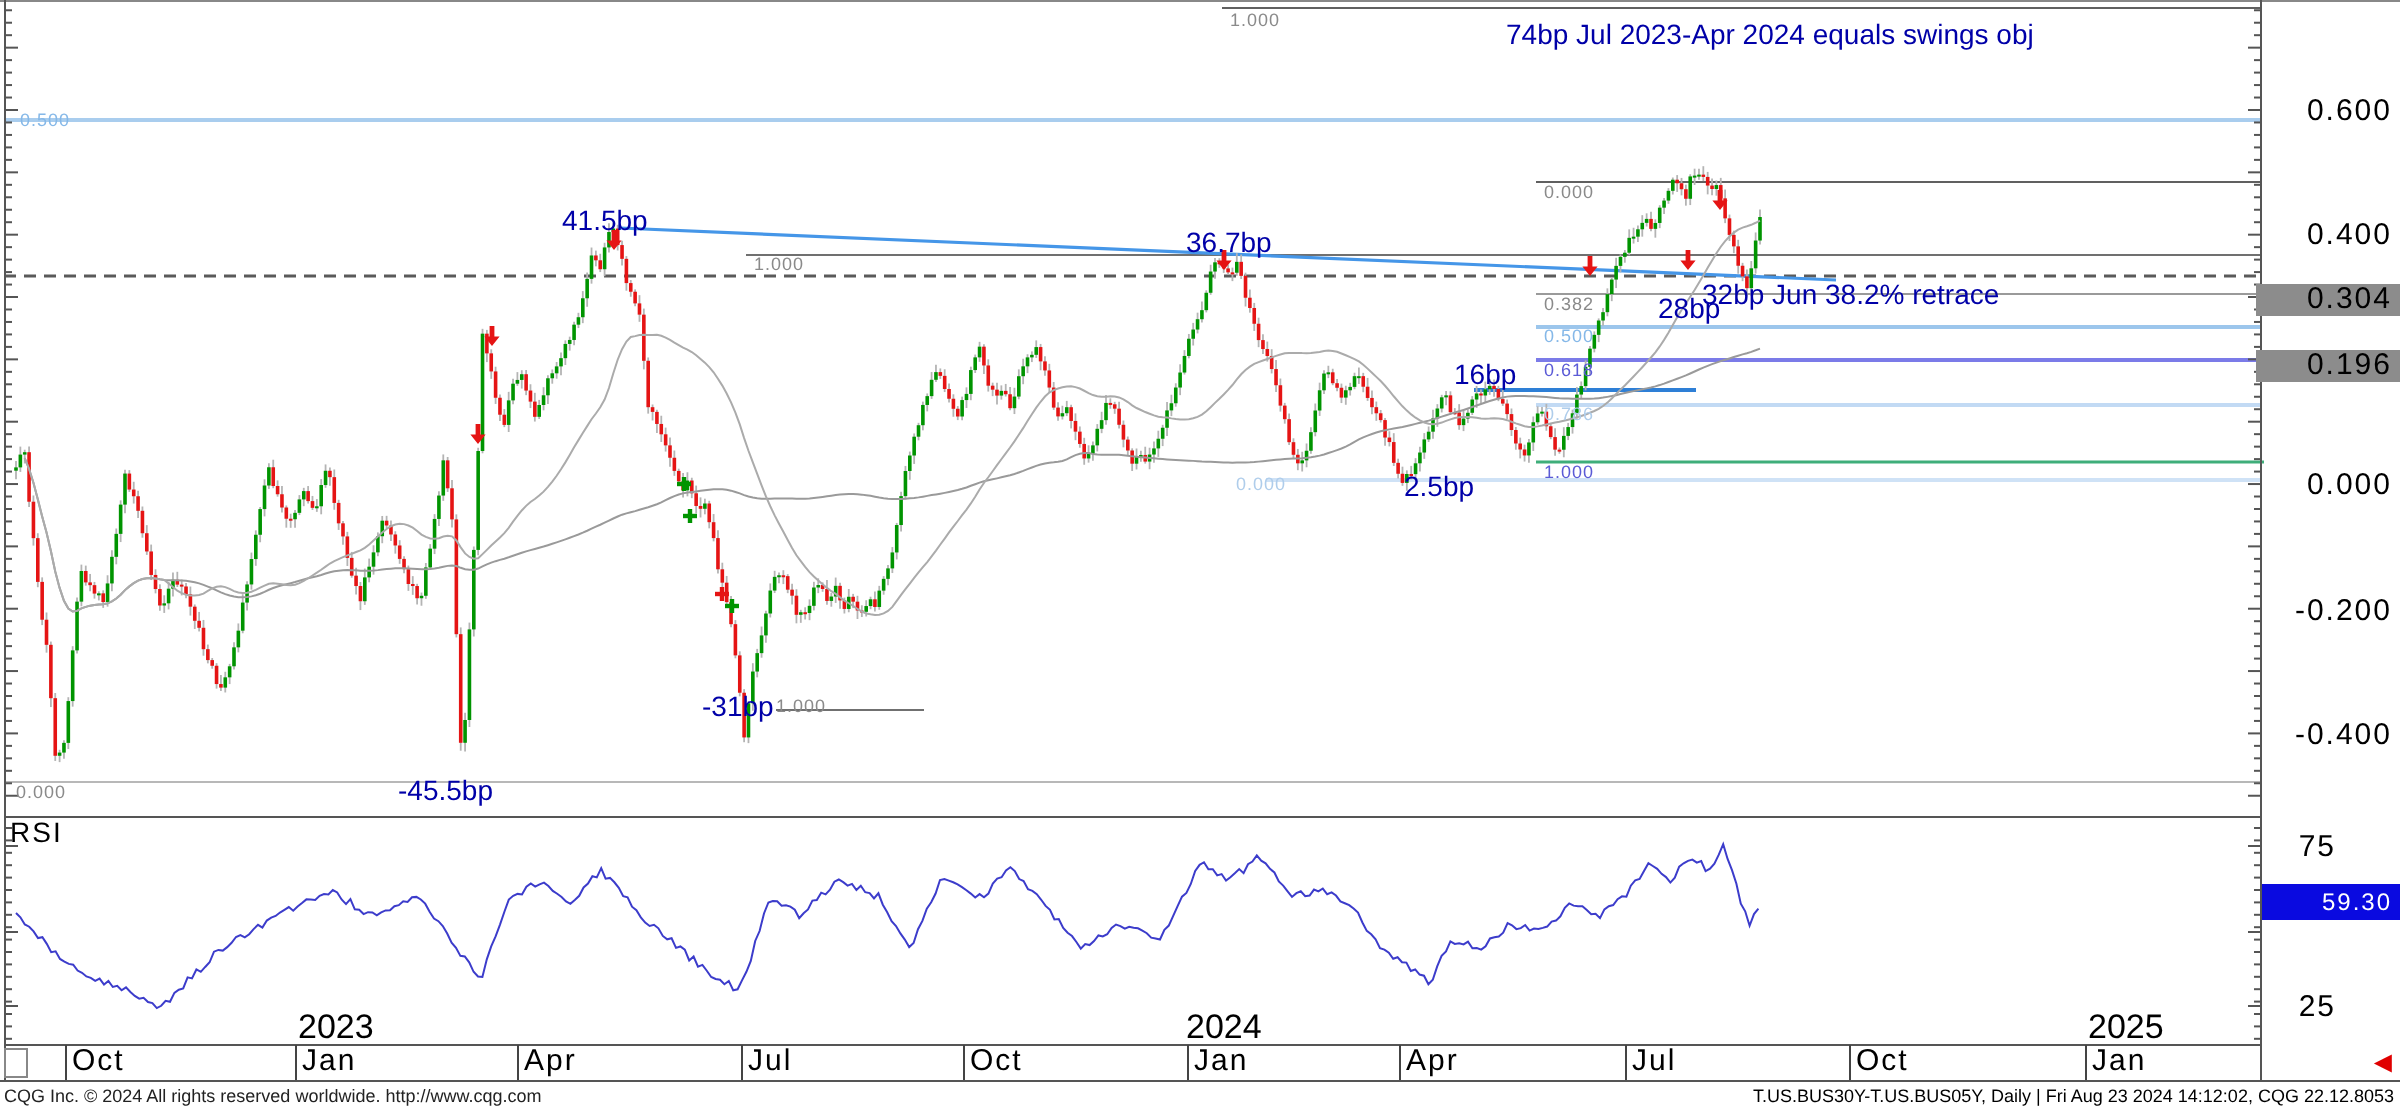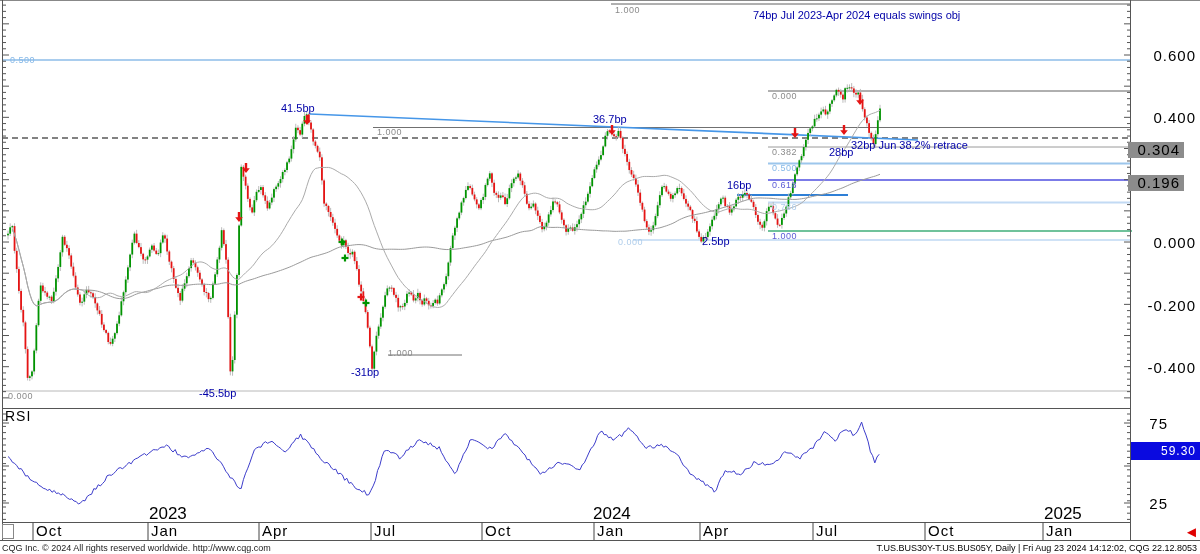--- a/index.html
+++ b/index.html
@@ -4,24 +4,24 @@
 <style>
   html,body{margin:0;padding:0;background:#fff;}
   .app{position:relative;width:1200px;height:554px;background:#fff;overflow:hidden;
        font-family:"Liberation Sans",sans-serif;}
   #chart-svg{position:absolute;left:0;top:0;}
   #labels{position:absolute;left:0;top:0;width:1200px;height:554px;pointer-events:none;}
   .lbl{position:absolute;white-space:nowrap;line-height:1.05;}
   .axnum{font-size:15px;letter-spacing:1px;color:#000;}
   .rsinum{font-size:15px;letter-spacing:1px;color:#000;}
   .fib{font-size:9px;letter-spacing:.5px;}
-  .ann{font-size:11px;color:#0000A8;}
+  .ann{font-size:14px;color:#0000A8;}
   .month{font-size:15px;letter-spacing:1px;color:#000;}
   .year{font-size:17px;color:#000;}
-  .pricebox{position:absolute;left:1128px;width:56px;height:16px;background:#8C8C8C;color:#000;
+  .pricebox{position:absolute;left:1128px;width:72px;height:16px;background:#8C8C8C;color:#000;
             font-size:15px;letter-spacing:1px;text-align:right;padding-right:4px;line-height:16px;
             box-sizing:border-box;}
   .rsibox{position:absolute;left:1131px;top:442px;width:69px;height:18px;background:#0A0AE0;color:#fff;
           font-size:12px;letter-spacing:1px;text-align:right;padding-right:4px;line-height:18px;
           box-sizing:border-box;}
   .rsititle{position:absolute;left:5px;top:409px;font-size:14px;letter-spacing:1px;color:#000;}
   .statusL{position:absolute;left:2px;top:543px;font-size:9px;color:#222;}
   .statusR{position:absolute;right:3px;top:543px;font-size:9px;color:#000;}
   .cornerbox{position:absolute;left:2px;top:524px;width:10px;height:13px;border:1px solid #888;background:#fff;}
   .redarrow{position:absolute;left:1184px;top:523px;color:#E00000;font-size:15px;font-weight:bold;}
@@ -1066,21 +1066,21 @@
       <div class="lbl fib" style="left: 618px; top: 238px; color: rgb(175, 205, 235);">0.000</div>
       <div class="lbl fib" style="left: 388px; top: 349px; color: rgb(138, 138, 138);">1.000</div>
       <div class="lbl fib" style="left: 8px; top: 392px; color: rgb(138, 138, 138);">0.000</div>
       <div class="lbl ann" style="left: 753px; top: 10px;">74bp Jul 2023-Apr 2024 equals swings obj</div>
       <div class="lbl ann" style="left: 281px; top: 103px;">41.5bp</div>
       <div class="lbl ann" style="left: 593px; top: 114px;">36.7bp</div>
       <div class="lbl ann" style="left: 851px; top: 140px;">32bp Jun 38.2% retrace</div>
       <div class="lbl ann" style="left: 829px; top: 147px;">28bp</div>
       <div class="lbl ann" style="left: 727px; top: 180px;">16bp</div>
       <div class="lbl ann" style="left: 702px; top: 236px;">2.5bp</div>
-      <div class="lbl ann" style="left: 351px; top: 367px; text-align: right;">-31bp</div>
+      <div class="lbl ann" style="left: 351px; top: 346px; text-align: right;">-31bp</div>
       <div class="lbl ann" style="left: 199px; top: 388px;">-45.5bp</div>
       <div class="lbl axnum" style="left: 1196px; top: 48px; transform: translateX(-100%);">0.600</div>
       <div class="lbl axnum" style="left: 1196px; top: 110px; transform: translateX(-100%);">0.400</div>
       <div class="lbl axnum" style="left: 1196px; top: 235px; transform: translateX(-100%);">0.000</div>
       <div class="lbl axnum" style="left: 1196px; top: 298px; transform: translateX(-100%);">-0.200</div>
       <div class="lbl axnum" style="left: 1196px; top: 360px; transform: translateX(-100%);">-0.400</div>
       <div class="lbl rsinum" style="left: 1168px; top: 416px; transform: translateX(-100%);">75</div>
       <div class="lbl rsinum" style="left: 1233px; top: 459px; transform: translateX(-100%); text-align: right;">50</div>
       <div class="lbl rsinum" style="left: 1168px; top: 496px; transform: translateX(-100%);">25</div>
       <div class="lbl month" style="left: 36px; top: 523px;">Oct</div>

